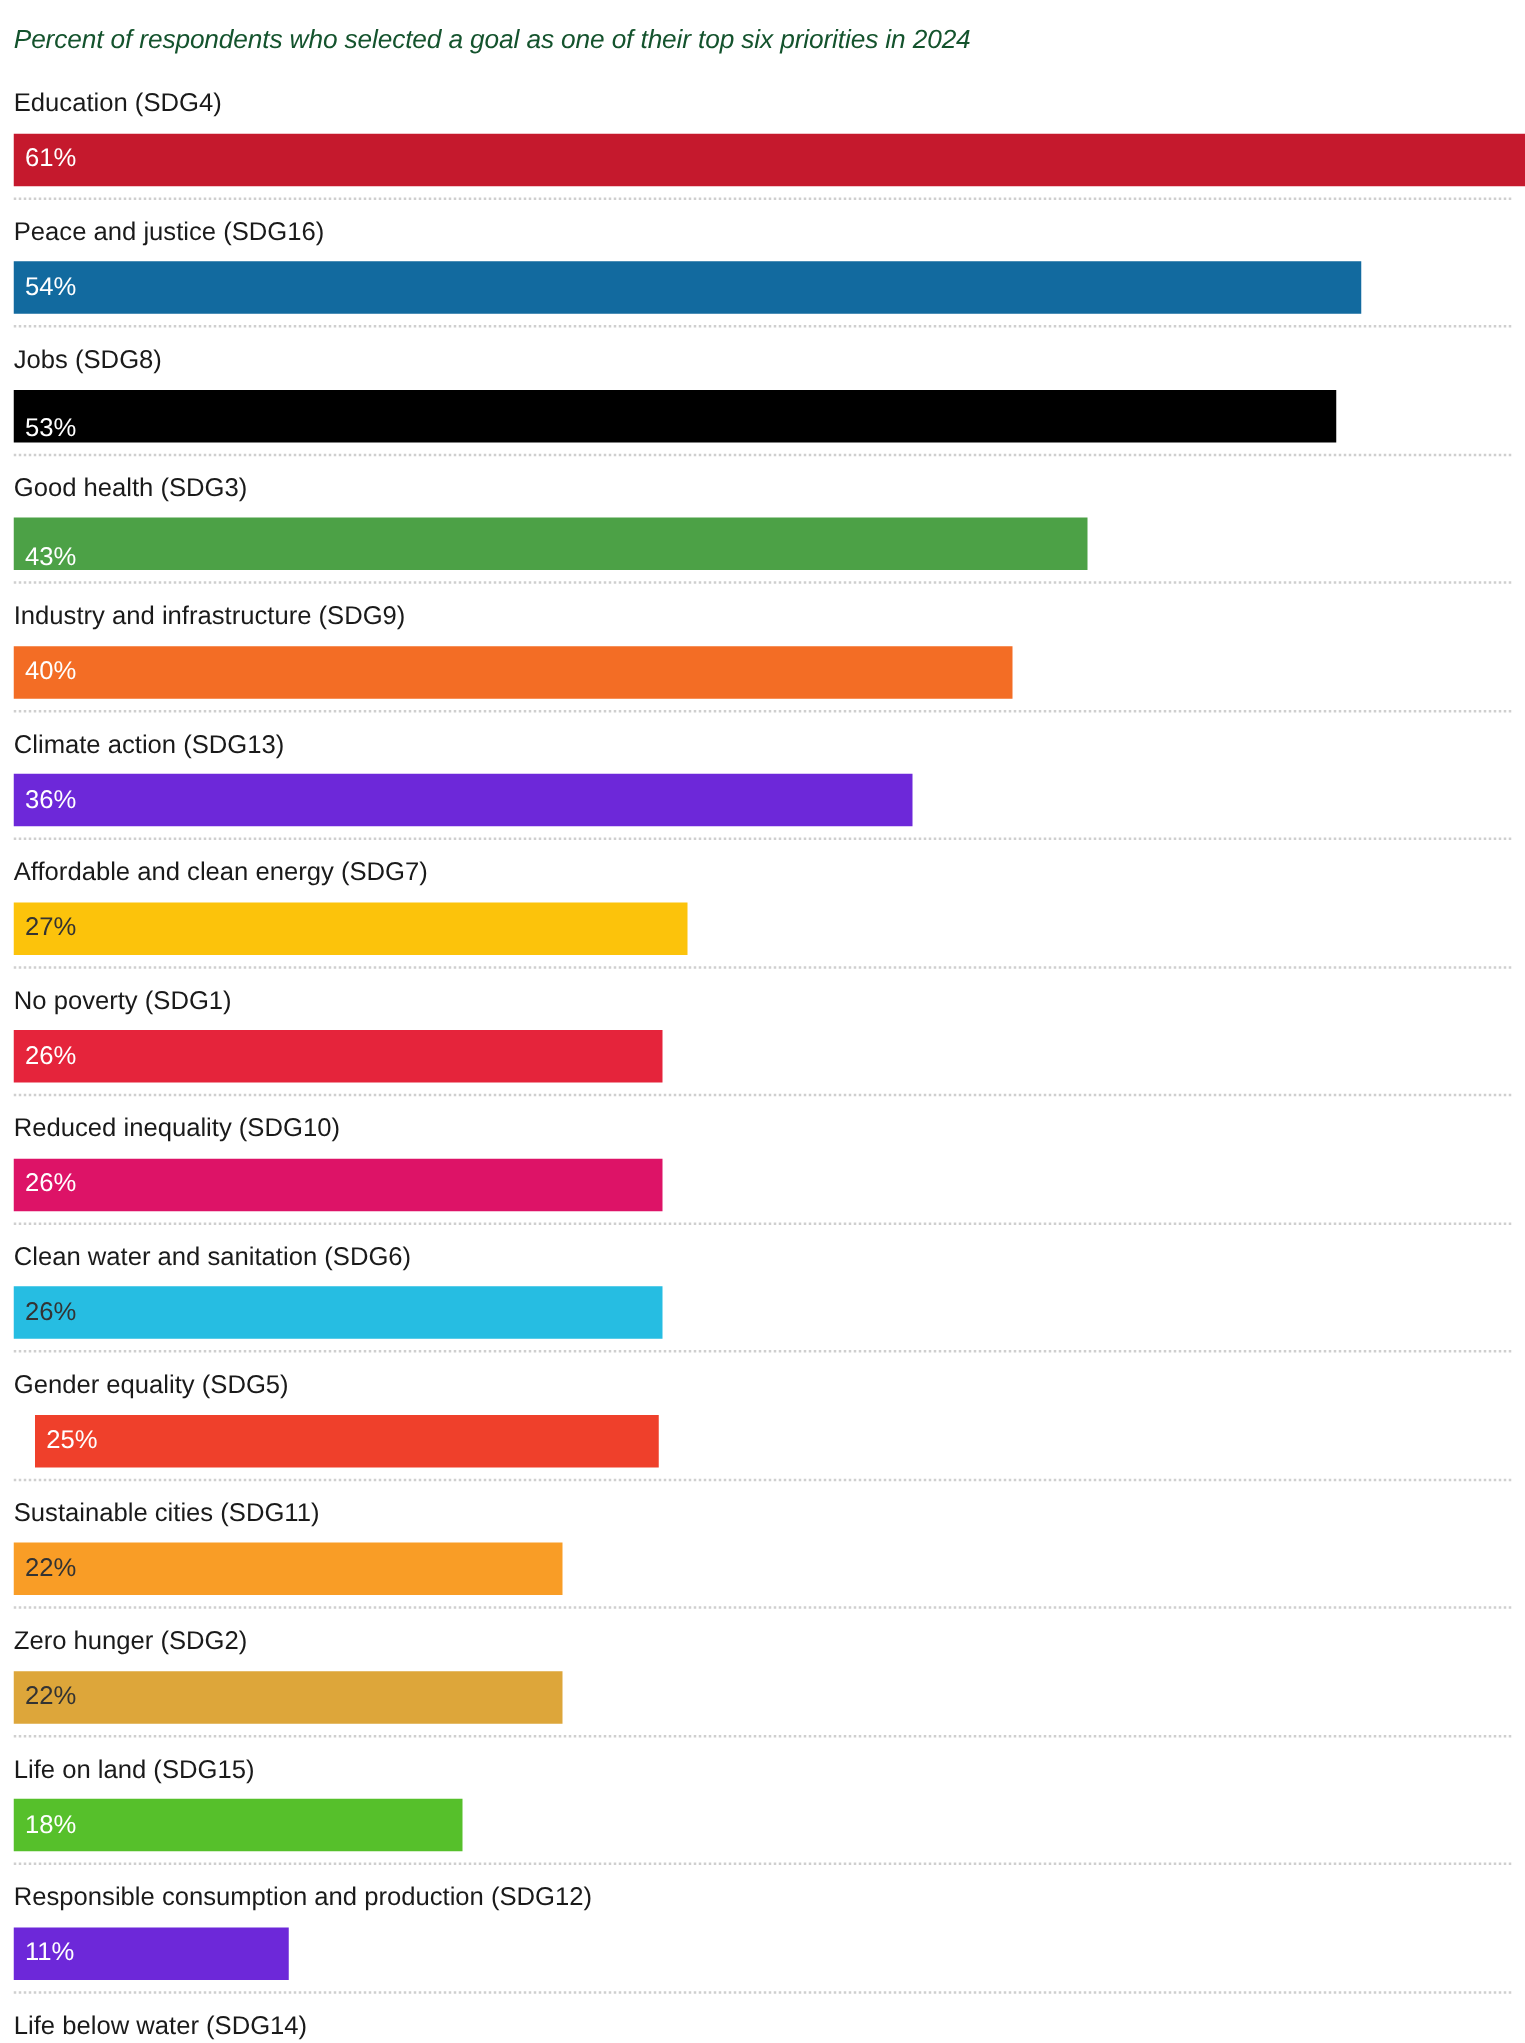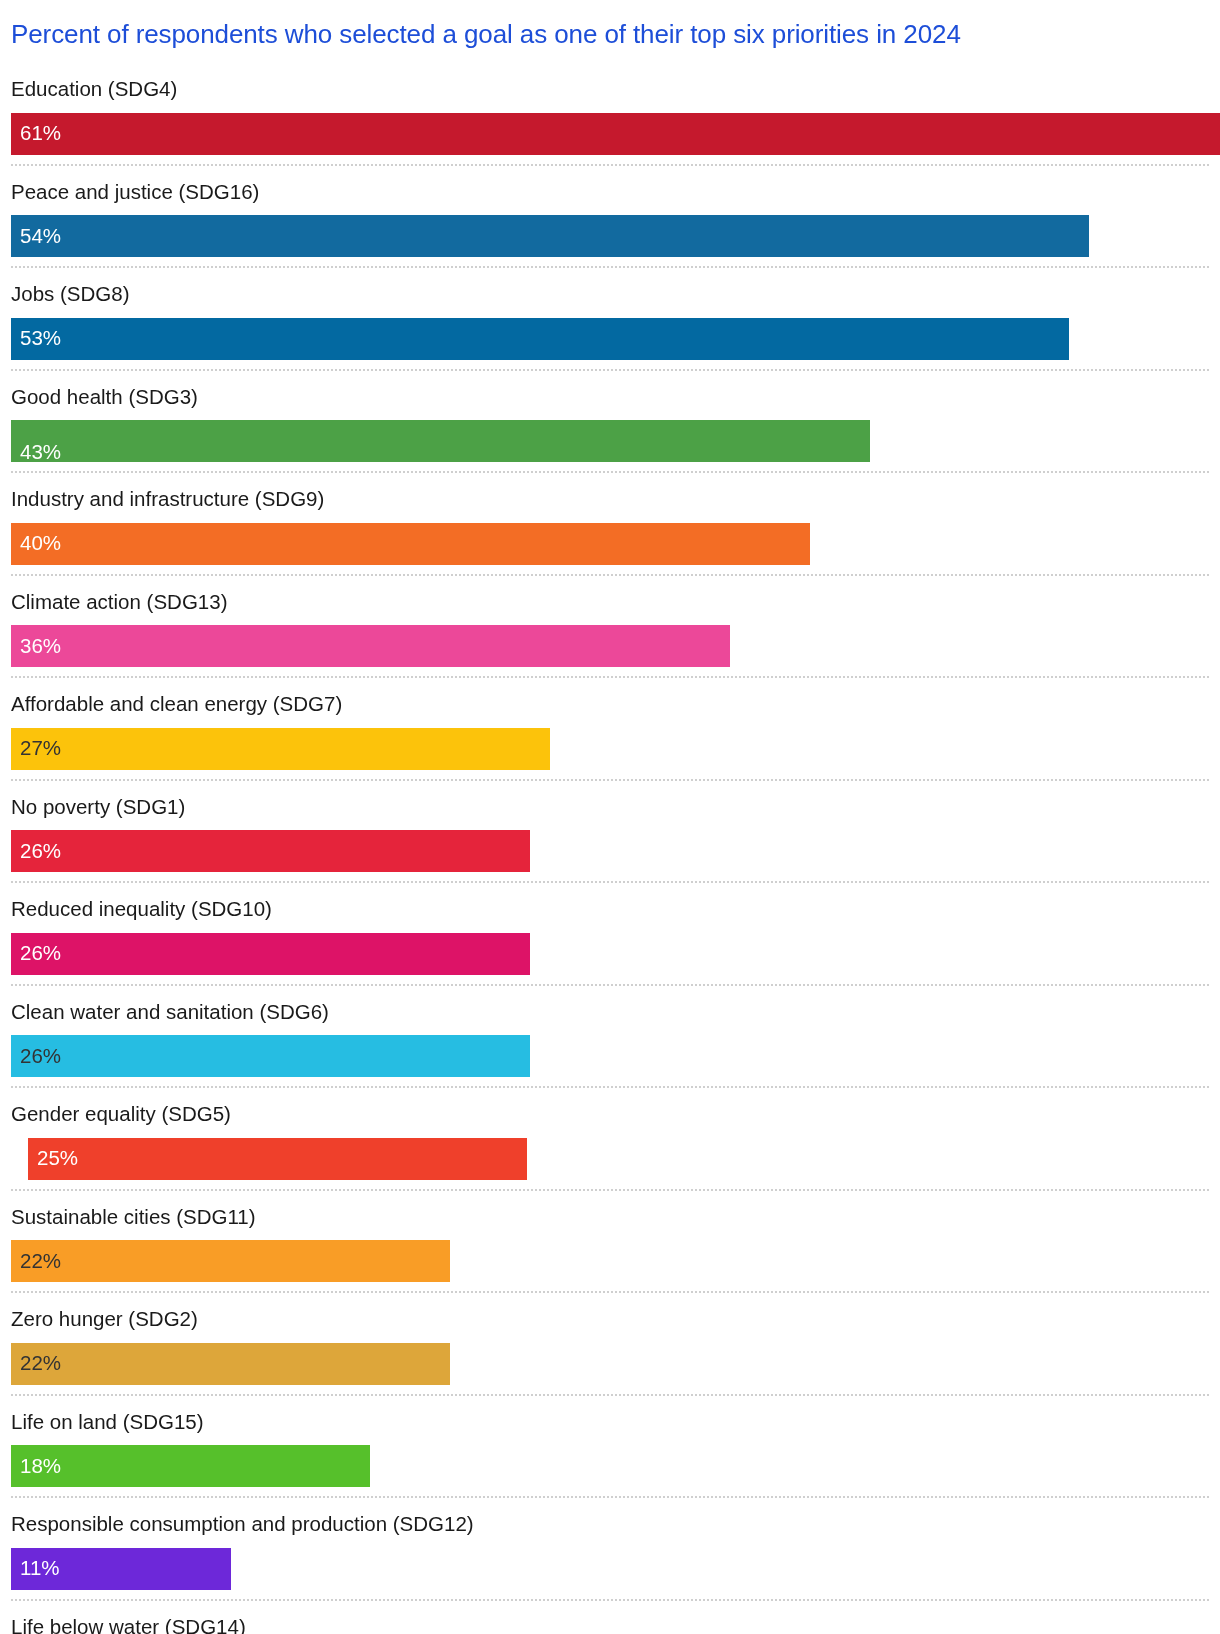--- a/index.html
+++ b/index.html
@@ -14,23 +14,24 @@
     font-family: "Liberation Sans", sans-serif;
     color: #1a1a1a;
     overflow: hidden;
   }
   .chart-wrap {
     box-sizing: border-box;
     width: 1220px;
     padding: 0 11px;
   }
   .chart-title {
-    font-size: 26px;
+    font-style: italic;
+    font-size: 21px;
     line-height: 1.2;
-    color: #1d4ed8;
+    color: #14532d;
     padding-top: 19px;
     padding-bottom: 0;
     letter-spacing: -0.1px;
     white-space: nowrap;
   }
   .rows {
     margin-top: 13px;
   }
   .bar-row {
     position: relative;
@@ -92,21 +93,21 @@
         <div class="row-label">Peace and justice (SDG16)</div>
         <div class="bar-track">
           <div class="bar-fill light-text" style="width: 88.525%; background: rgb(18, 106, 159);">
             <span class="bar-value">54%</span>
           </div>
         </div>
       </div>
       <div class="bar-row">
         <div class="row-label">Jobs (SDG8)</div>
         <div class="bar-track">
-          <div class="bar-fill light-text" style="width: 86.885%; background: #0369a1;">
+          <div class="bar-fill light-text" style="width: 86.885%; background: #000000; align-items: flex-end;">
             <span class="bar-value">53%</span>
           </div>
         </div>
       </div>
       <div class="bar-row">
         <div class="row-label">Good health (SDG3)</div>
         <div class="bar-track">
           <div class="bar-fill light-text" style="width: 70.492%; background: rgb(76, 161, 70); align-items: flex-end;">
             <span class="bar-value">43%</span>
           </div>
@@ -116,21 +117,21 @@
         <div class="row-label">Industry and infrastructure (SDG9)</div>
         <div class="bar-track">
           <div class="bar-fill light-text" style="width: 65.574%; background: rgb(243, 109, 37);">
             <span class="bar-value">40%</span>
           </div>
         </div>
       </div>
       <div class="bar-row">
         <div class="row-label">Climate action (SDG13)</div>
         <div class="bar-track">
-          <div class="bar-fill light-text" style="width: 59.016%; background: #ec4899; text-align: center;">
+          <div class="bar-fill light-text" style="width: 59.016%; background: #6d28d9; text-align: center;">
             <span class="bar-value">36%</span>
           </div>
         </div>
       </div>
       <div class="bar-row">
         <div class="row-label">Affordable and clean energy (SDG7)</div>
         <div class="bar-track">
           <div class="bar-fill dark-text" style="width: 44.262%; background: rgb(252, 195, 11);">
             <span class="bar-value">27%</span>
           </div>

